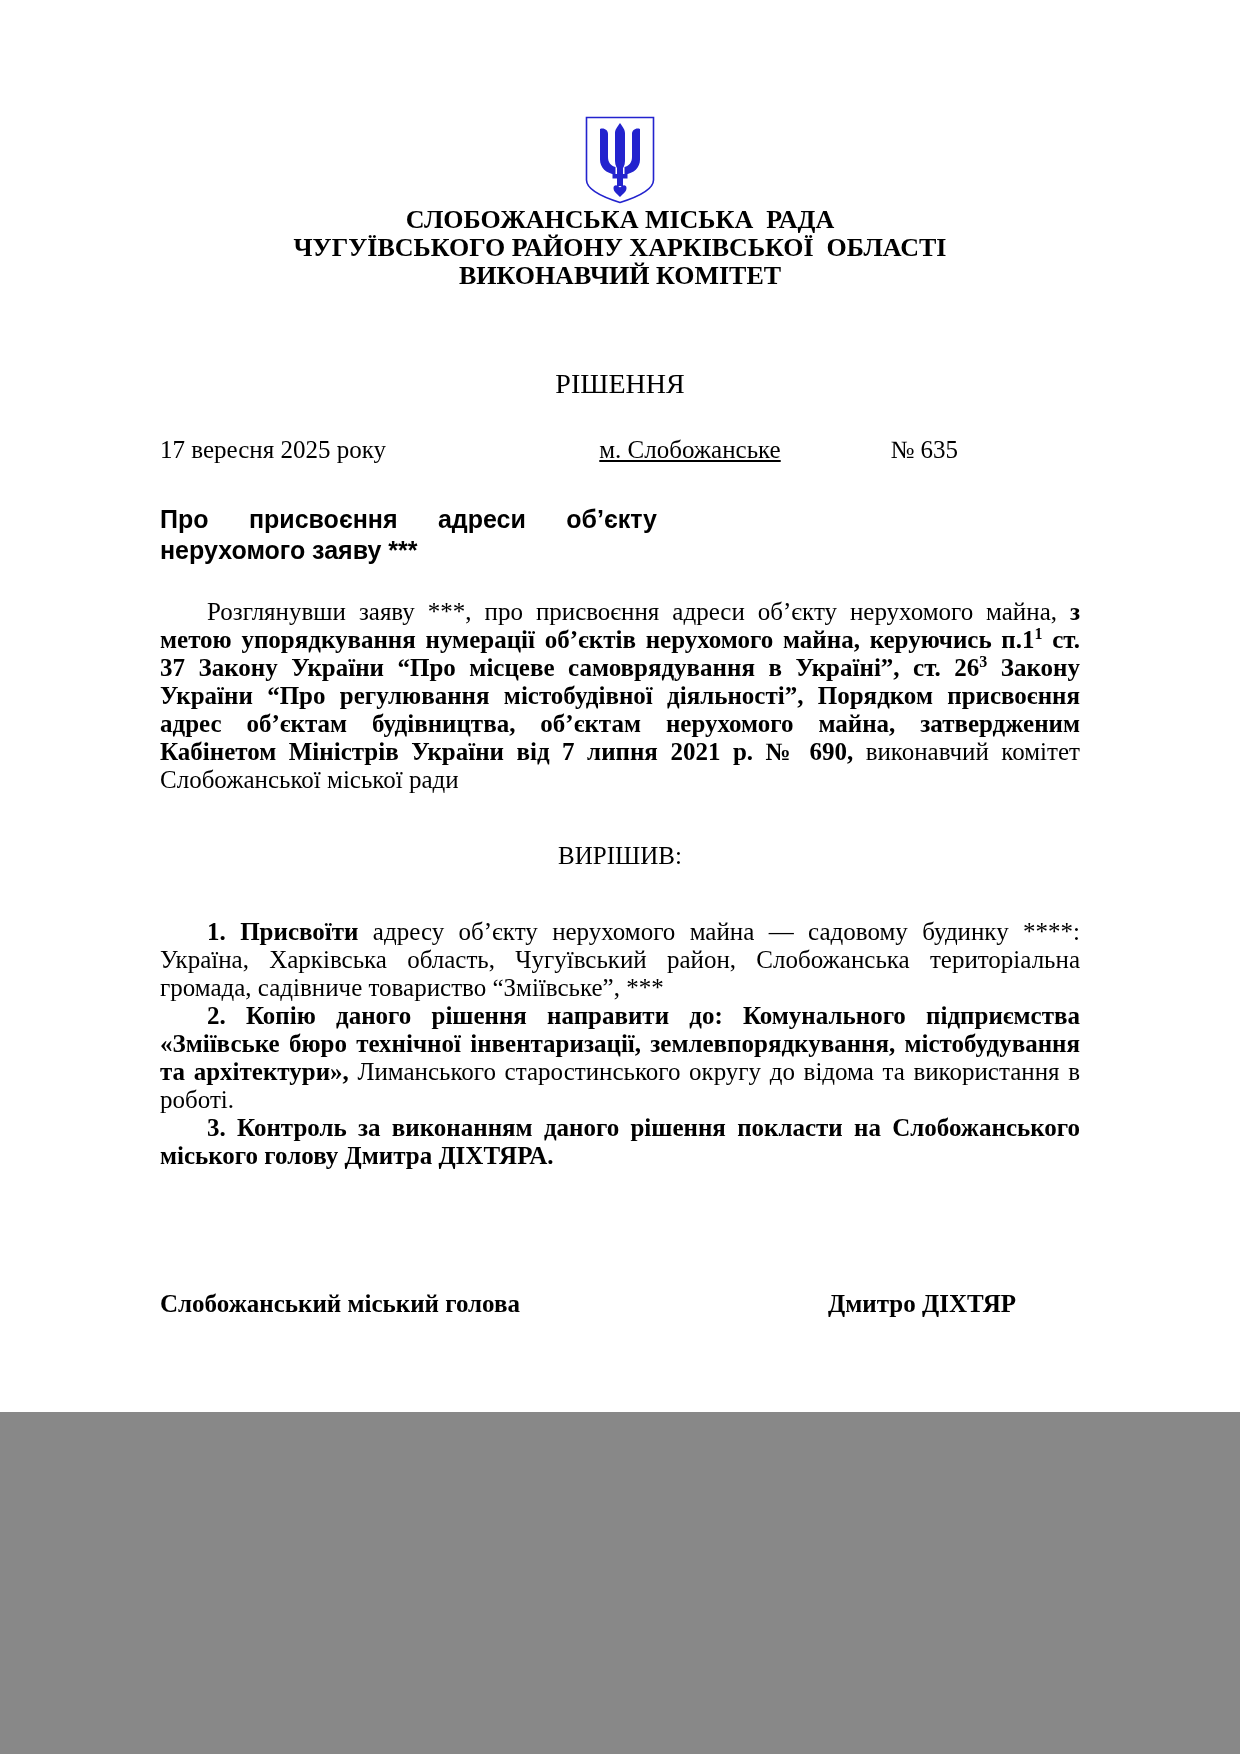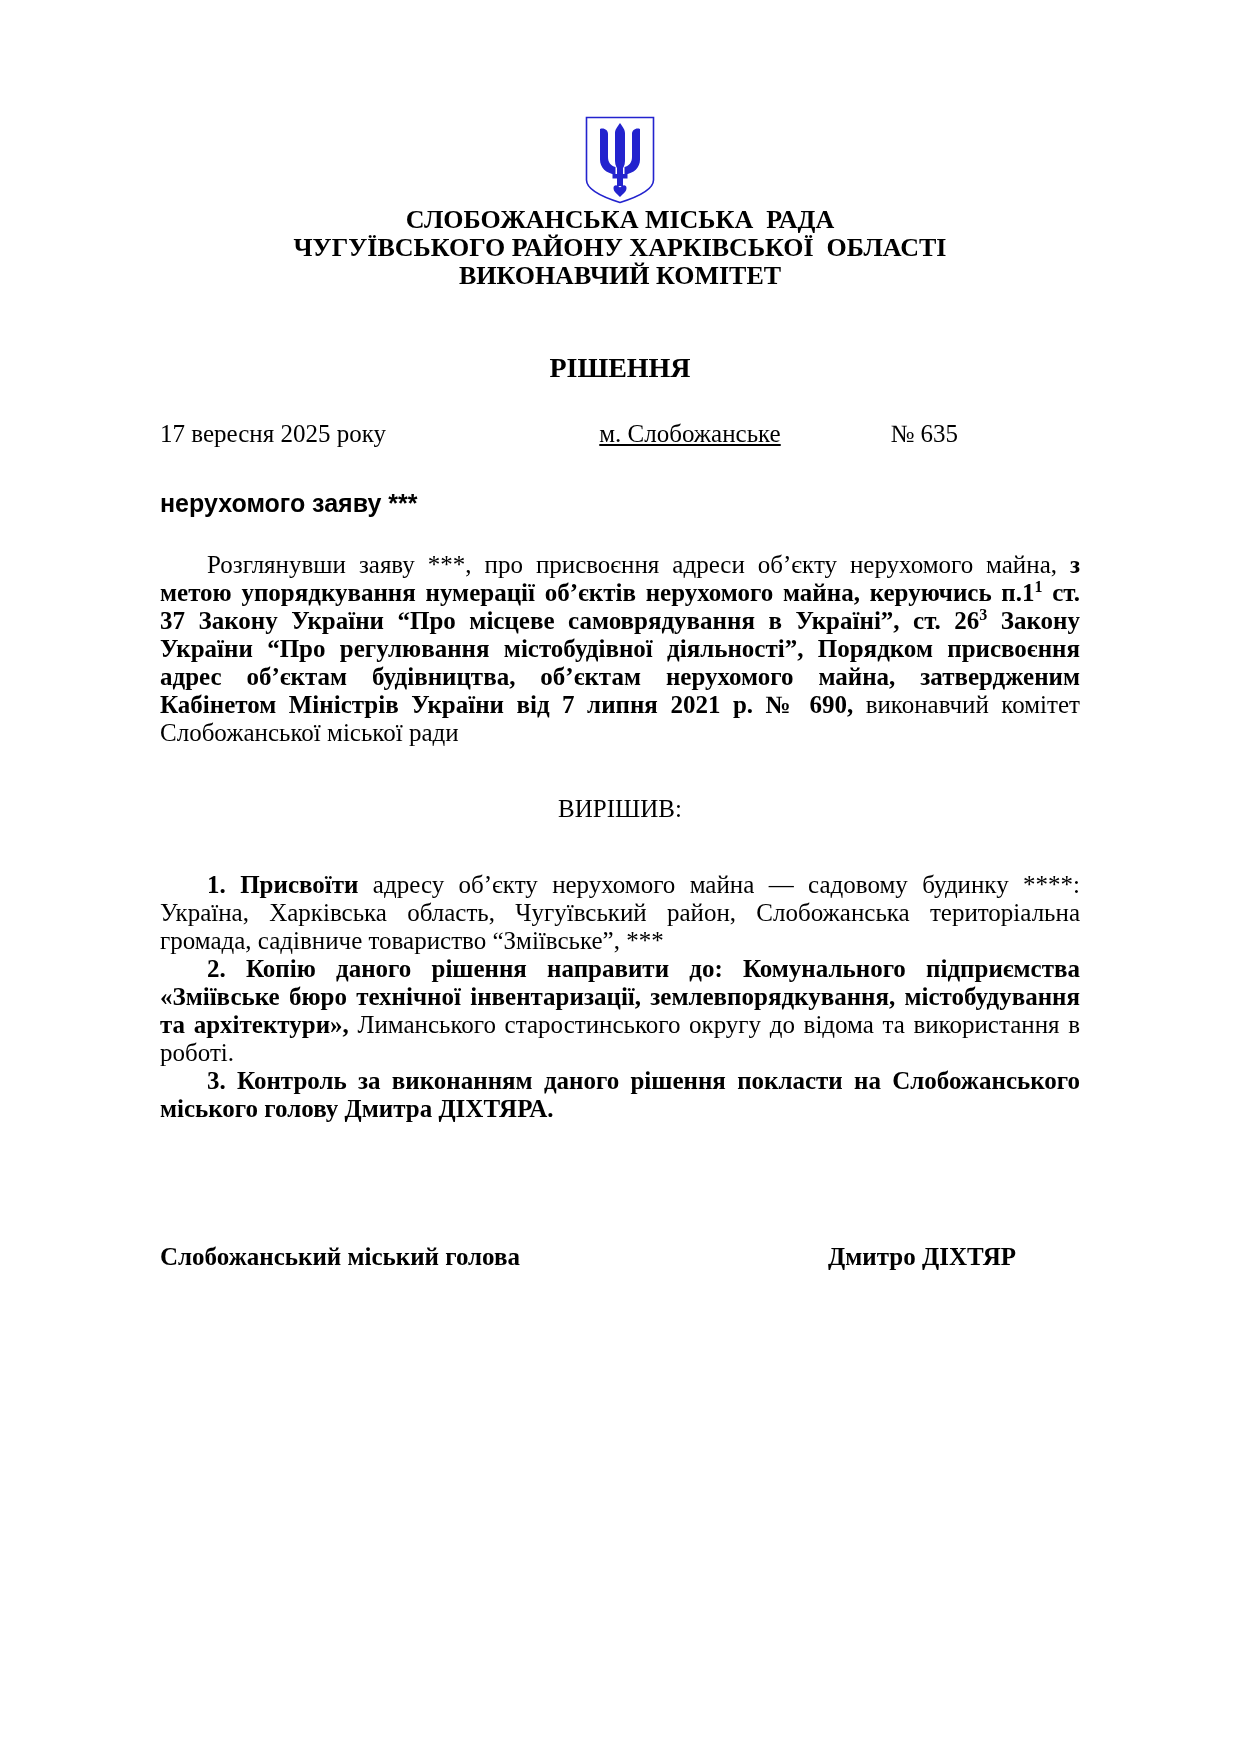--- a/index.html
+++ b/index.html
@@ -1,43 +1,43 @@
 <!DOCTYPE html>
 <html><head>
 <meta charset="utf-8">
 <style>
   html, body { margin: 0; padding: 0; background: #888; }
   .page {
     position: relative;
     width: 1240px;
-    height: 1754px;
+    height: 1412px;
     margin: 0 auto;
     background: #ffffff;
     box-sizing: border-box;
     padding: 116px 160px 4px 160px;
     font-family: "Liberation Serif", serif;
     color: #000000;
     font-size: 25px;
     line-height: 28px;
   }
   .emblem { text-align: center; height: 88px; margin-bottom: 2px; }
   .emblem svg { display: inline-block; }
   .org-line {
     text-align: center;
     font-weight: bold;
     font-size: 26px;
     line-height: 28px;
     white-space: pre-wrap;
   }
   .doc-type {
     text-align: center;
-    font-weight: bold;
+    font-weight: normal;
     font-size: 28px;
     line-height: 28px;
-    margin-top: 64px;
+    margin-top: 80px;
   }
   .meta-row {
     display: flex;
     align-items: baseline;
     margin-top: 38px;
   }
   .meta-date  { flex: 0 0 375px; }
   .meta-place { flex: 0 0 310px; text-align: center; text-decoration: underline; }
   .meta-number{ margin-left: auto; margin-right: 122px; }
   .subject {
@@ -102,20 +102,21 @@
 
   <div class="doc-type">РІШЕННЯ</div>
 
   <div class="meta-row">
     <span class="meta-date">17 вересня 2025 року</span>
     <span class="meta-place">м. Слобожанське</span>
     <span class="meta-number">№ 635</span>
   </div>
 
   <div class="subject">
+    <div class="subject-line1">Про присвоєння адреси об’єкту</div>
     <div class="subject-line2">нерухомого заяву ***</div>
   </div>
 
   <p class="body-par preamble"><span>Розглянувши заяву ***, про присвоєння адреси об’єкту нерухомого майна, </span><span class="b">з метою упорядкування нумерації об’єктів нерухомого майна, керуючись п.1</span><sup class="ss b">1</sup><span class="b"> ст. 37 Закону України “Про місцеве самоврядування в Україні”, ст. 26</span><sup class="ss b">3</sup><span class="b"> Закону України “Про регулювання містобудівної діяльності”, Порядком присвоєння адрес об’єктам будівництва, об’єктам нерухомого майна, затвердженим Кабінетом Міністрів України від 7 липня 2021 р. № 690, </span><span>виконавчий комітет Слобожанської міської ради</span></p>
 
   <p class="body-par resolved">ВИРІШИВ:</p>
 
   <p class="body-par item-first"><span class="b">1. Присвоїти</span><span> адресу об’єкту нерухомого майна — садовому будинку ****: Україна, Харківська область, Чугуївський район, Слобожанська територіальна громада, садівниче товариство “Зміївське”, ***</span></p>
 
   <p class="body-par"><span class="b">2. Копію даного рішення направити до: Комунального підприємства «Зміївське бюро технічної інвентаризації, землевпорядкування, містобудування та архітектури»,</span><span> Лиманського старостинського округу до відома та використання в роботі.</span></p>

